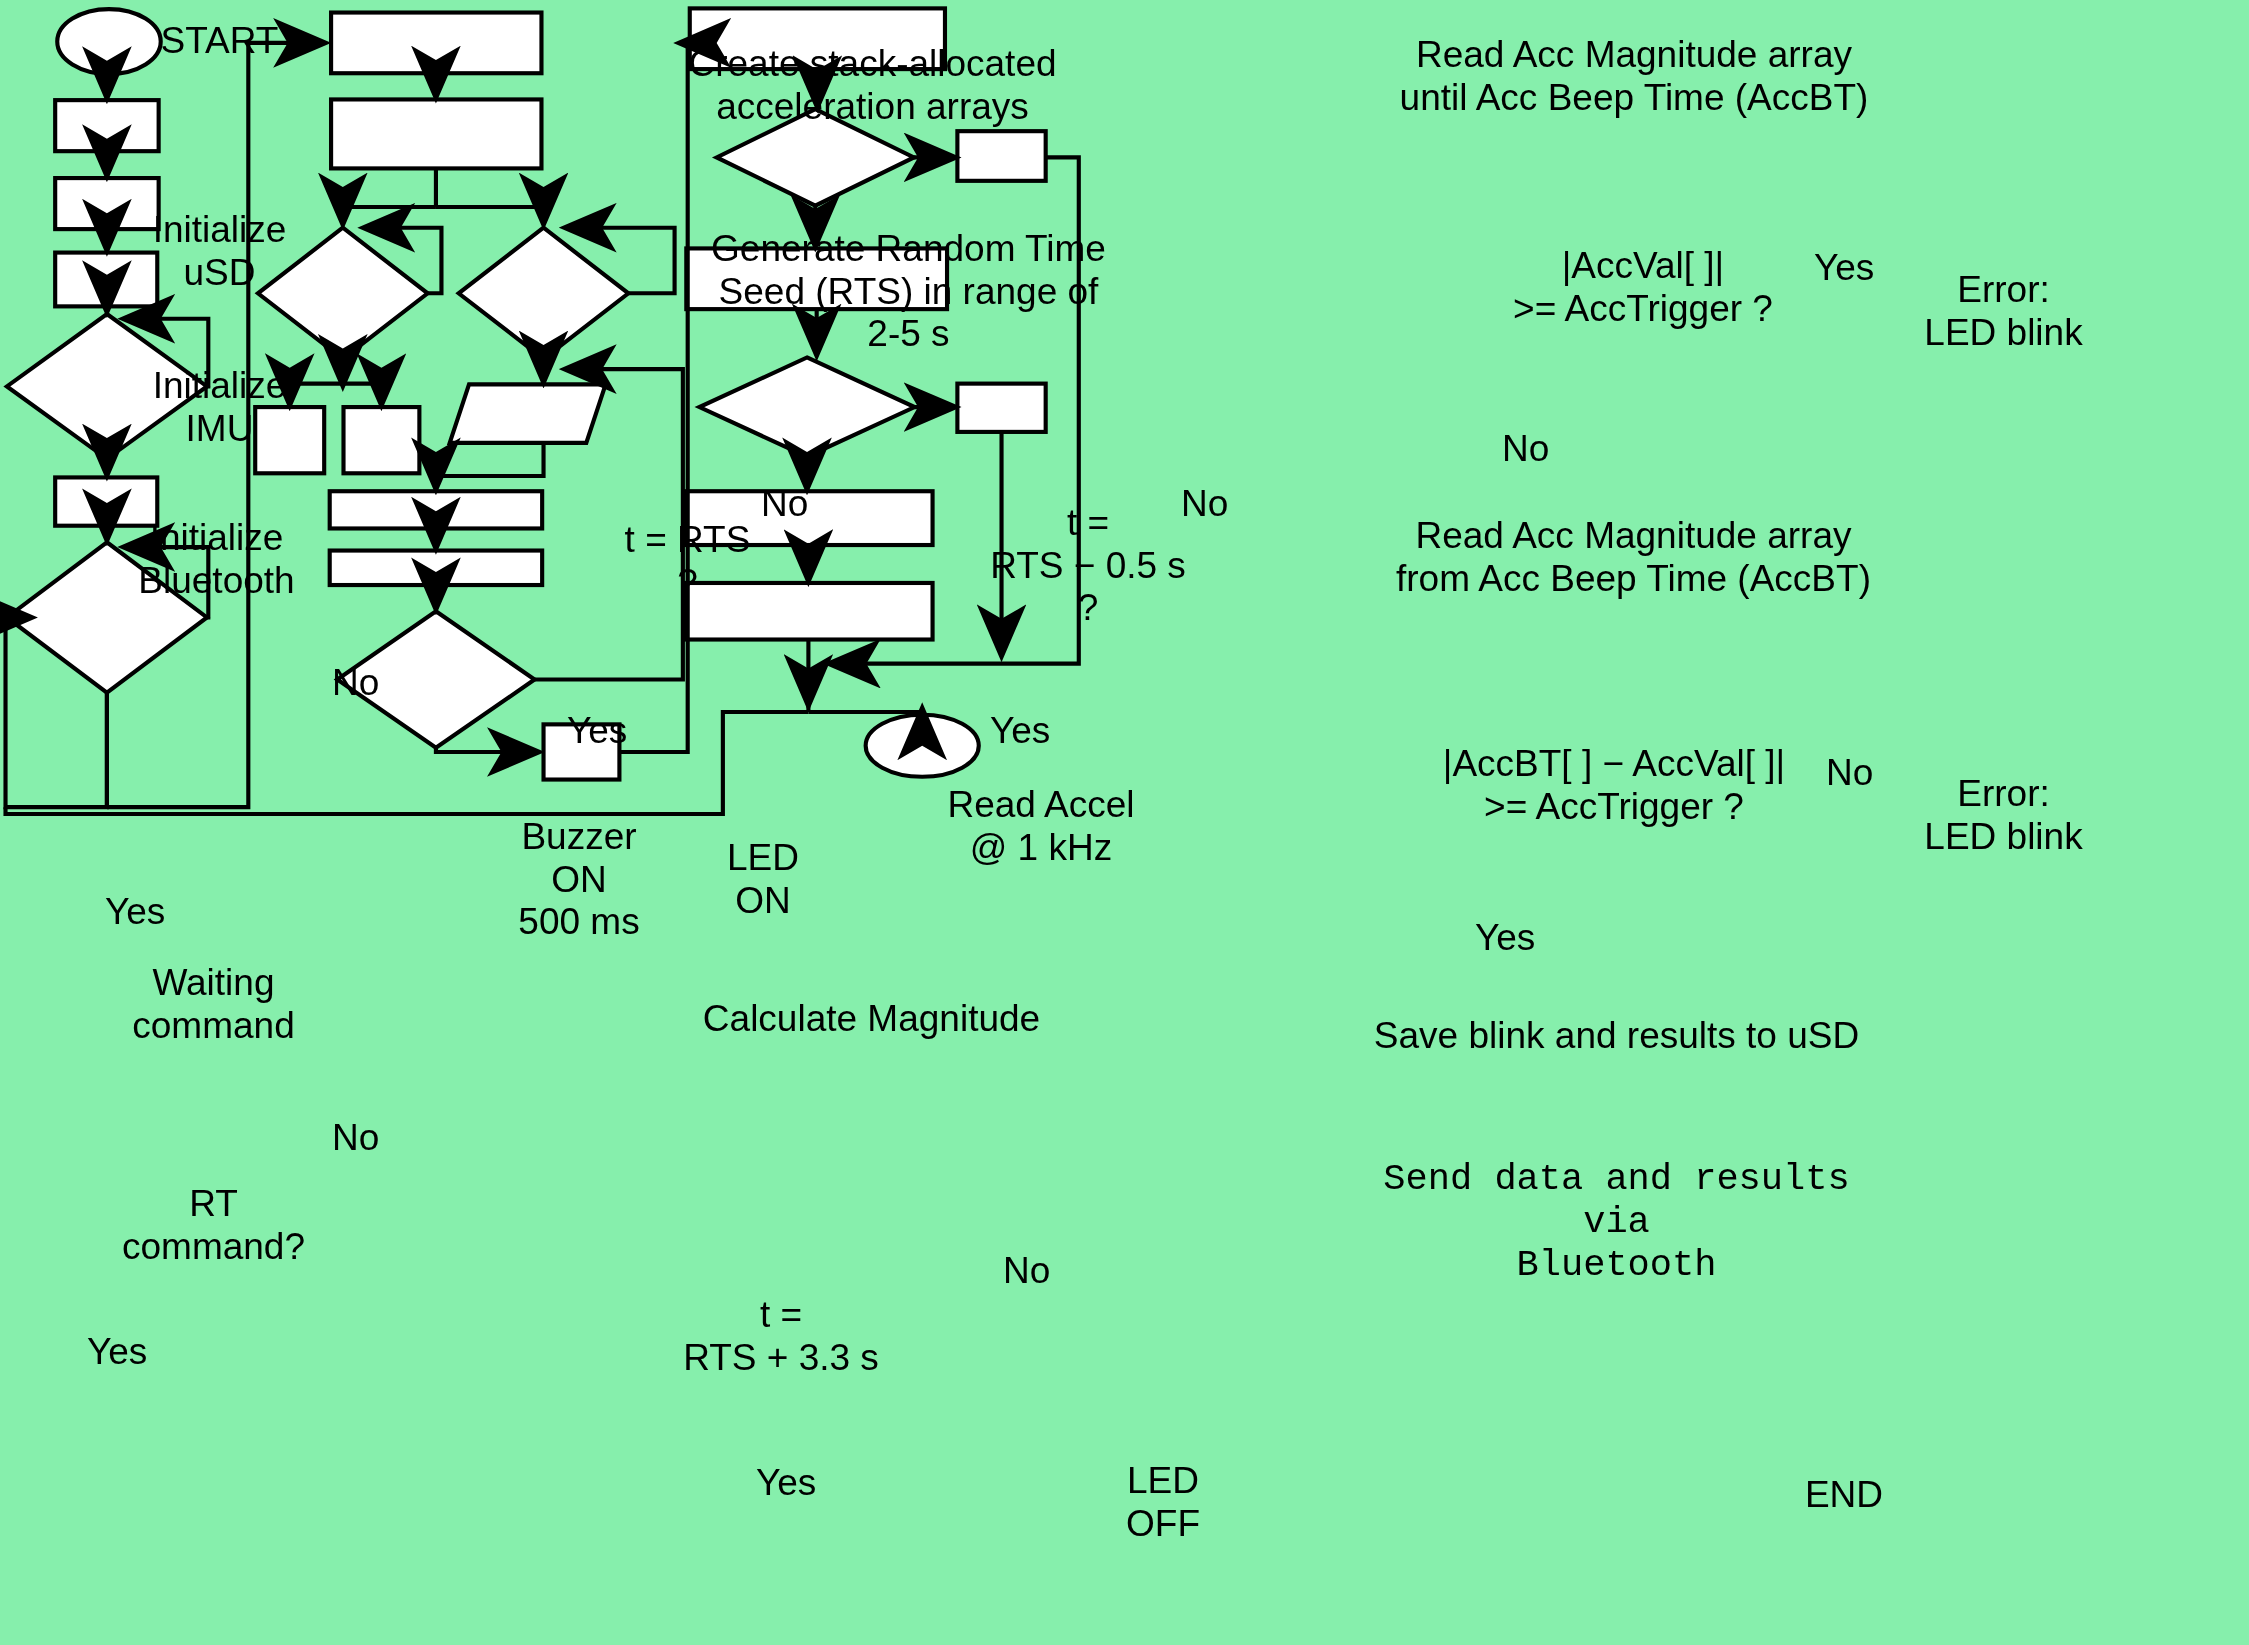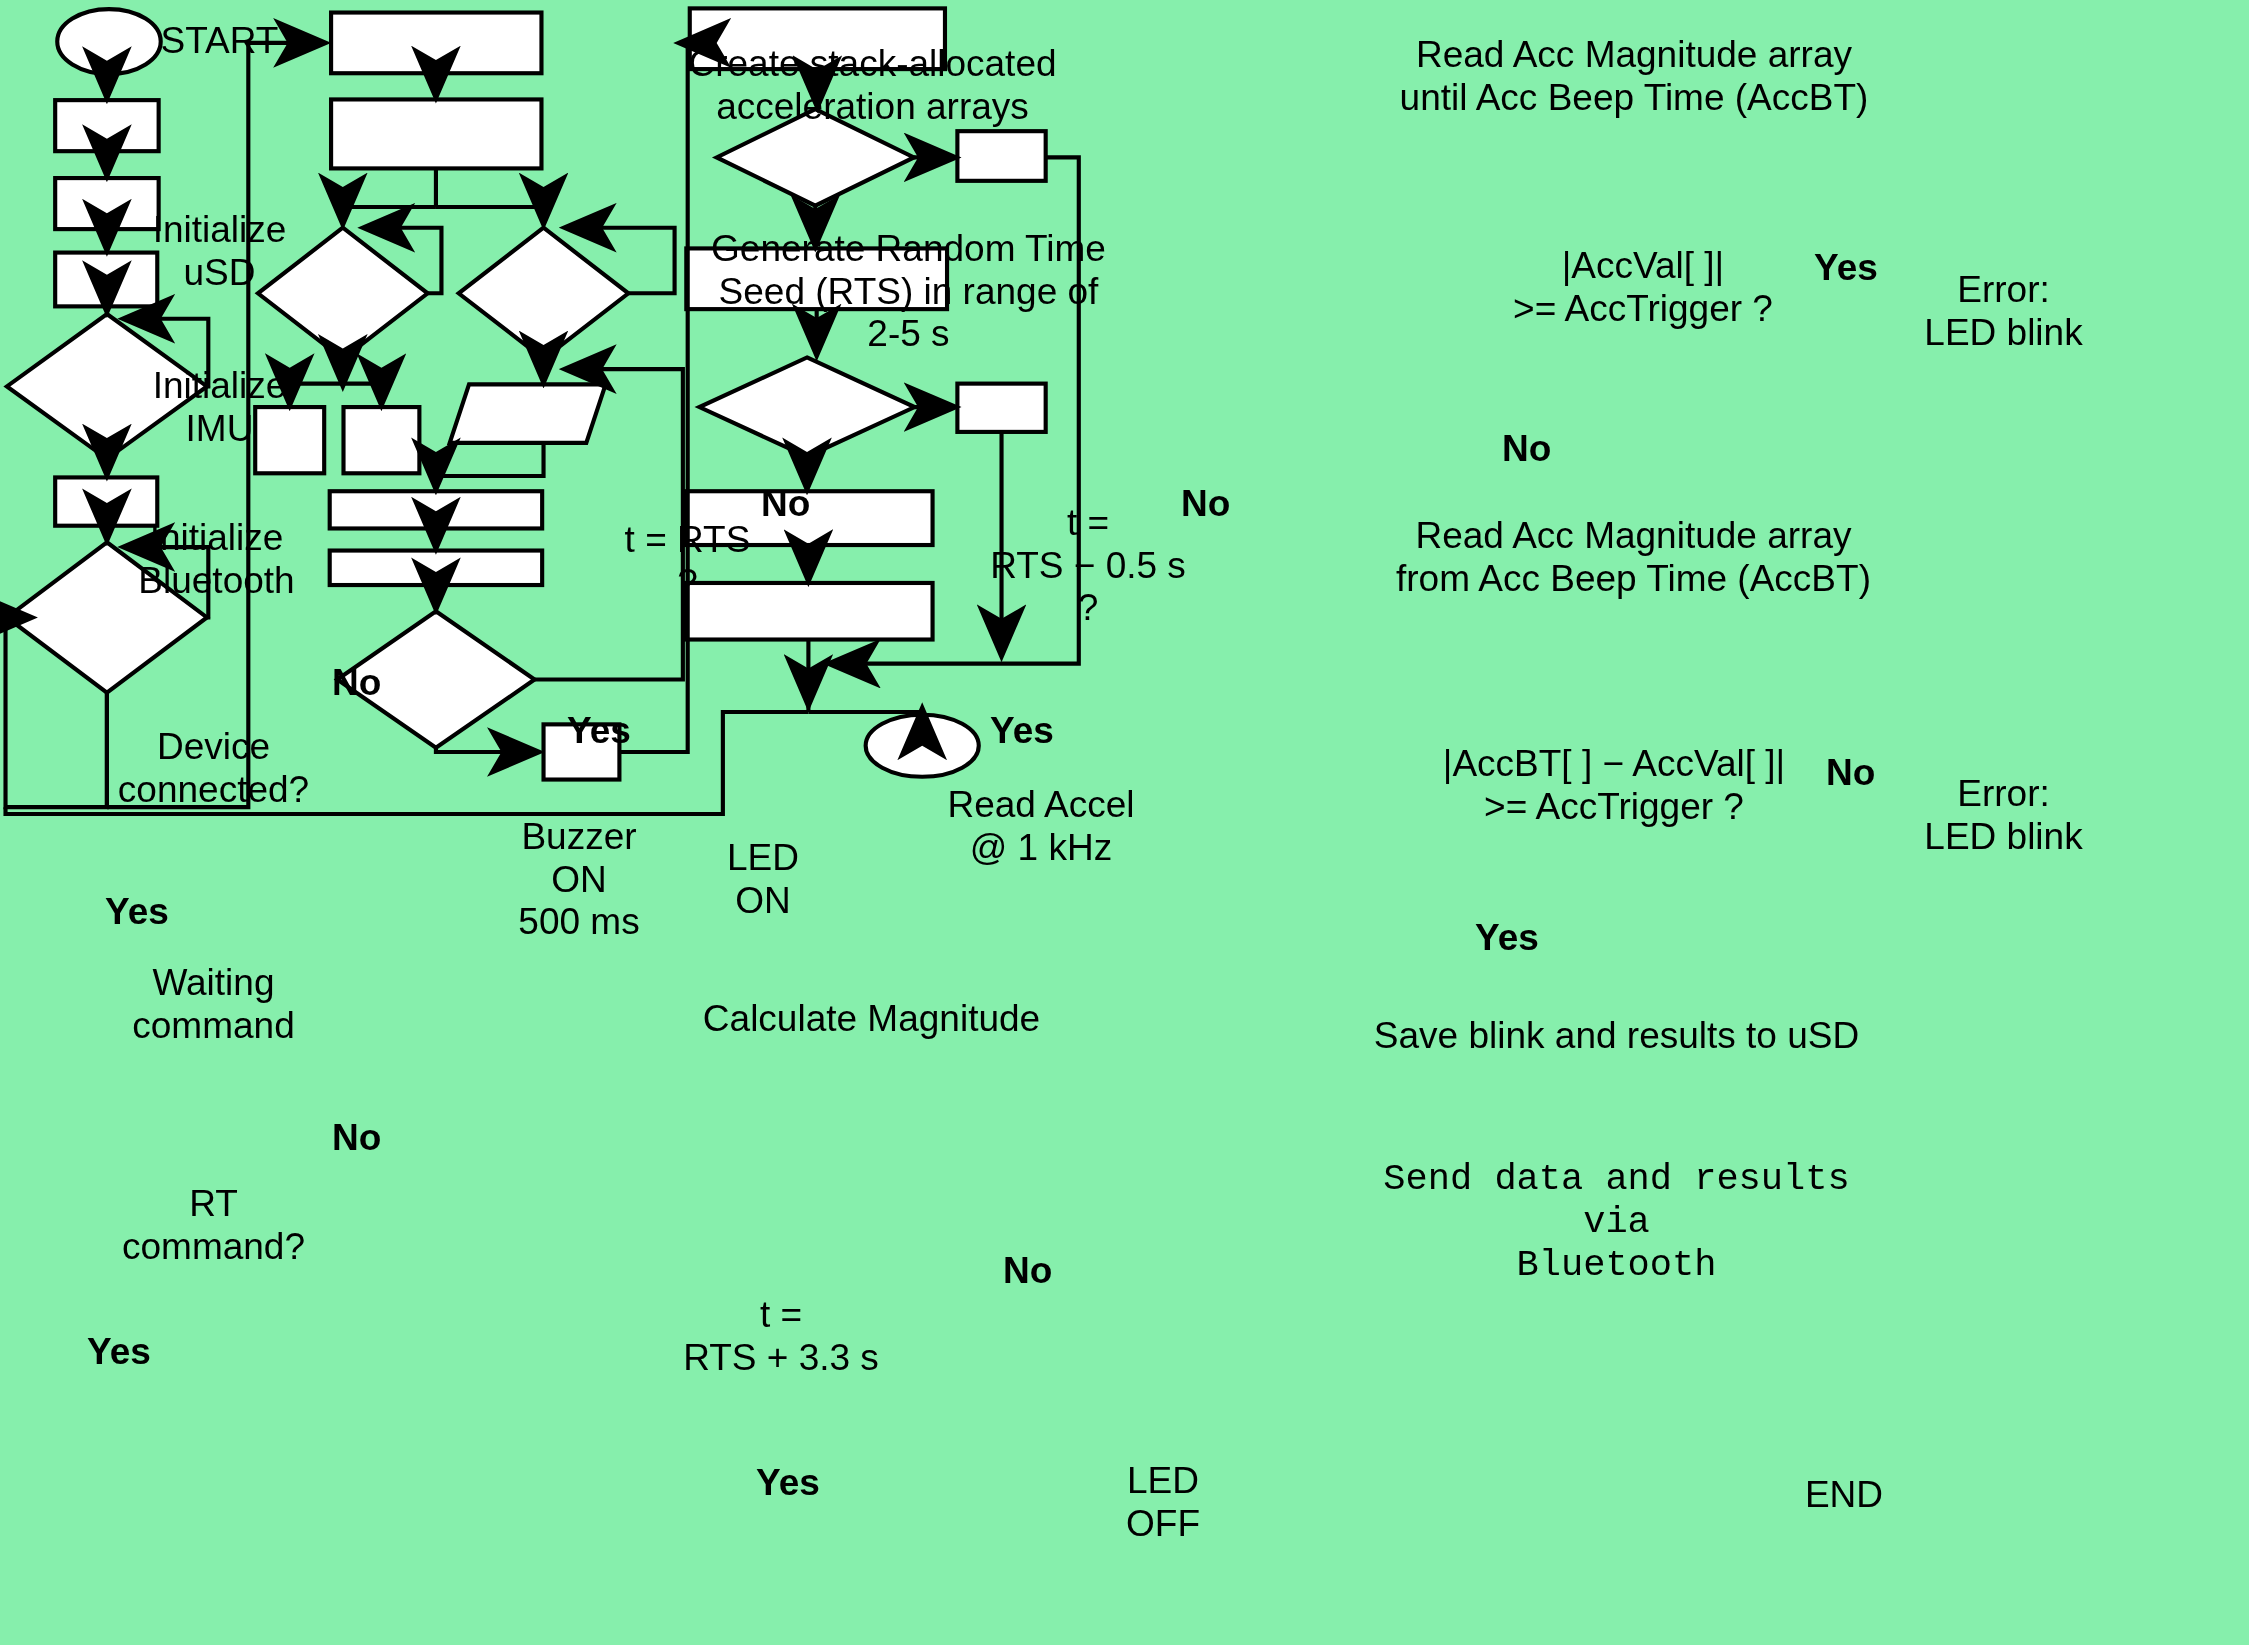--- a/index.html
+++ b/index.html
@@ -6,21 +6,21 @@
   #canvas{position:relative;width:2250px;height:1646px;background:#86efac;
           font-family:"Liberation Sans",sans-serif;}
   svg{position:absolute;top:0;left:0;width:2250px;height:1646px;}
   .shape{fill:#ffffff;stroke:#000000;stroke-width:6;}
   .conn{fill:none;stroke:#000000;stroke-width:6;}
   .lbl{position:absolute;text-align:center;color:#000;line-height:1.16;
        font-family:"Liberation Sans",sans-serif;font-size:37px;
        display:flex;align-items:center;justify-content:center;
        white-space:pre-line;pointer-events:none;}
   .edge-lbl{position:absolute;color:#000;font-size:37px;
-            font-family:"Liberation Sans",sans-serif;white-space:nowrap;font-weight:bold;}
+            font-family:"Liberation Sans",sans-serif;white-space:nowrap;}
 </style>
 </head>
 <body>
 
 <div id="canvas">
 
 <svg viewBox="0 0 3262 2386" xmlns="http://www.w3.org/2000/svg">
   <defs>
     <marker id="ah" markerWidth="14" markerHeight="12" refX="12" refY="6" orient="auto" markerUnits="strokeWidth">
       <path d="M0,0 L14,6 L0,12 L3.5,6 z" fill="#000"></path>
@@ -110,22 +110,20 @@
   <path class="conn" d="M1172,1032 L1048,1032 L1048,1180 L8,1180 L8,1170"></path>
 </svg>
 
 <div class="lbl" style="left:116px;top:14px;width:207px;height:55px;">START</div>
 <div class="lbl" style="left:116px;top:201px;width:207px;height:102px;">Initialize
 uSD</div>
 <div class="lbl" style="left:116px;top:357px;width:207px;height:102px;">Initialize
 IMU</div>
 <div class="lbl" style="left:113px;top:506px;width:207px;height:108px;">Initialize
 Bluetooth</div>
-<div class="lbl" style="left:110px;top:717px;width:207px;height:103px;">Device
-connected?</div>
 <div class="lbl" style="left:110px;top:956px;width:207px;height:97px;">Waiting
 command</div>
 <div class="lbl" style="left:662px;top:25px;width:421px;height:121px;">Create stack-allocated
 acceleration arrays</div>
 
 <div class="lbl" style="left:110px;top:1174px;width:207px;height:103px;">RT
 command?</div>
 <div class="lbl" style="left:698px;top:199px;width:421px;height:138px;margin-top:24px;">Generate Random Time
 Seed (RTS) in range of
 2-5 s</div>

